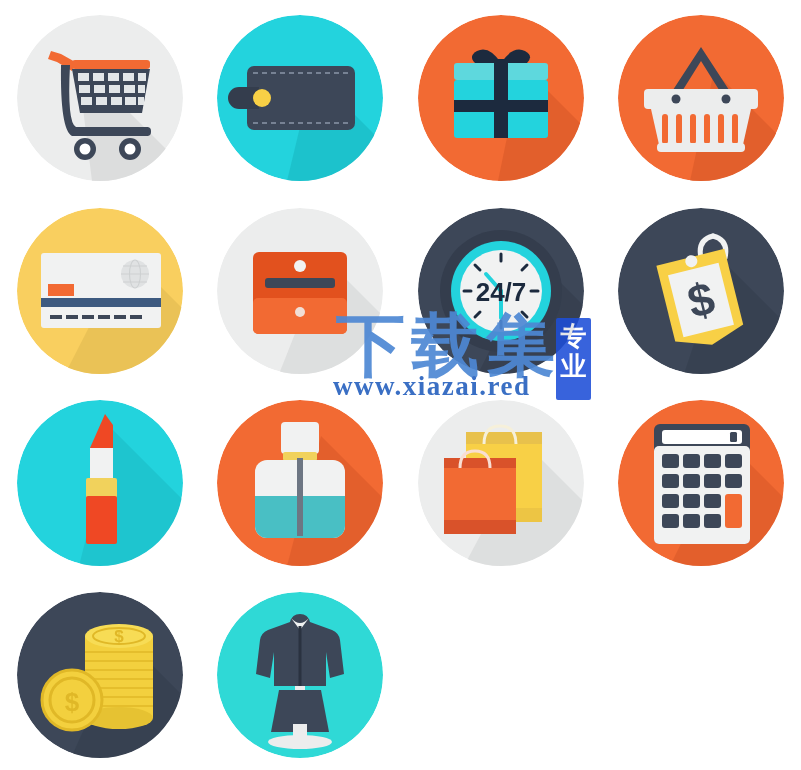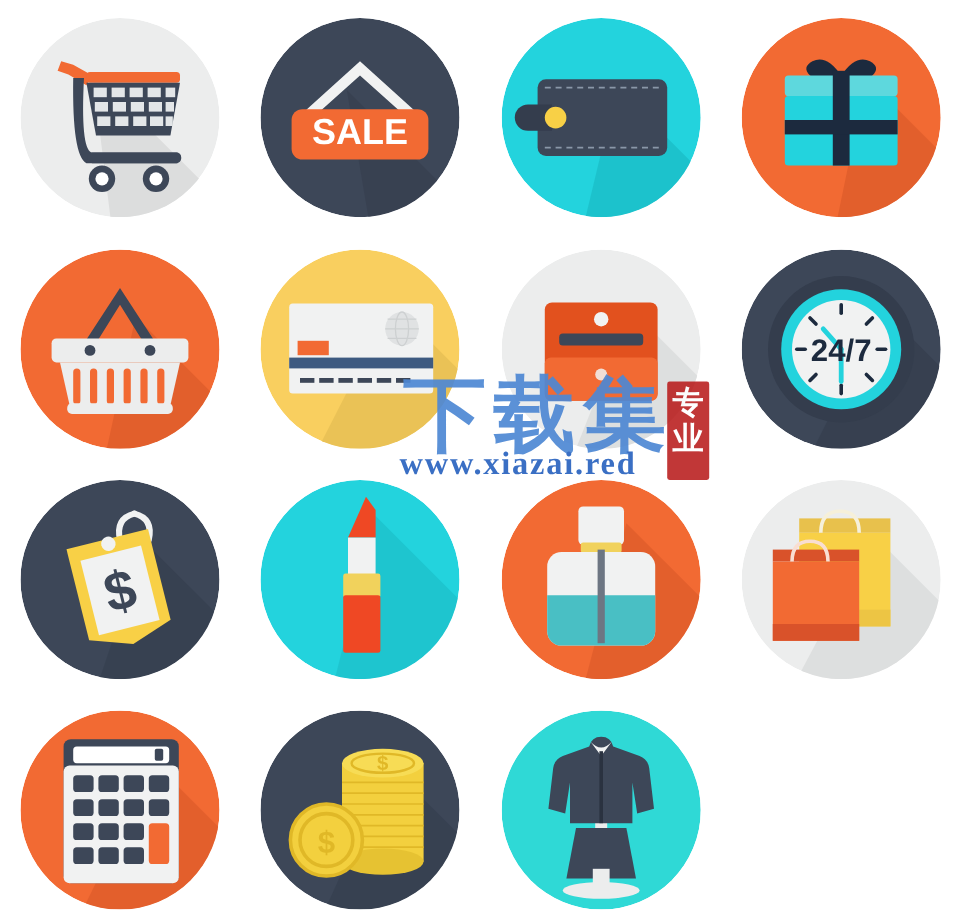--- a/index.html
+++ b/index.html
@@ -66,21 +66,21 @@
     color: #3a6fc4;
     letter-spacing: 1.5px;
     white-space: nowrap;
   }
   .wm-stamp {
     position: absolute;
     left: 540px;
     top: 318px;
     width: 35px;
     height: 82px;
-    background: #b91c1c;
+    background: #1d4ed8;
     border-radius: 2px;
     color: #ffffff;
     font-family: "DejaVu Sans", sans-serif;
     font-size: 26px;
     font-weight: 700;
     line-height: 1.15;
     text-align: center;
     padding-top: 4px;
     box-sizing: border-box;
     opacity: 0.88;
@@ -121,31 +121,20 @@
         <path d="M53 50 q-3 58 6 62 h72 v9 h-76 q-12 -6 -11 -71 z" fill="#3d4758"></path>
         <rect x="56" y="112" width="78" height="9" rx="4" fill="#3d4758"></rect>
         <circle cx="68" cy="134" r="11" fill="#3d4758"></circle>
         <circle cx="68" cy="134" r="5.5" fill="#ffffff"></circle>
         <circle cx="113" cy="134" r="11" fill="#3d4758"></circle>
         <circle cx="113" cy="134" r="5.5" fill="#ffffff"></circle>
       </svg>
     </div>
   </div>
 
-  <div class="icon-cell">
-    <div class="disc">
-      <svg viewBox="0 0 166 166">
-        <circle cx="83" cy="83" r="83" fill="#3d4758"></circle>
-        <path d="M72 60 L166 154 L166 166 L90 166 Z" fill="#343d4d" opacity="0.55"></path>
-        <path d="M83 36 L136 84 L130 90 L83 48 L36 90 L30 84 Z" fill="#f1f2f2"></path>
-        <rect x="26" y="76" width="114" height="42" rx="9" fill="#f26a33"></rect>
-        <text x="83" y="105" font-family="Liberation Sans, sans-serif" font-size="30" font-weight="700" fill="#ffffff" text-anchor="middle">SALE</text>
-      </svg>
-    </div>
-  </div>
 
   <div class="icon-cell">
     <div class="disc">
       <svg viewBox="0 0 166 166">
         <circle cx="83" cy="83" r="83" fill="#23d3dd"></circle>
         <path d="M96 58 L166 128 L166 166 L70 166 Z" fill="#1bbcc6" opacity="0.75"></path>
         <rect x="30" y="51" width="108" height="64" rx="7" fill="#3d4758"></rect>
         <path d="M22 72 h20 v22 h-20 a8 8 0 0 1 0 -22 z" fill="#343d4d"></path>
         <circle cx="45" cy="83" r="9" fill="#f8d046"></circle>
         <g stroke="#8a97a8" stroke-width="1.6" stroke-dasharray="5 4" fill="none">

